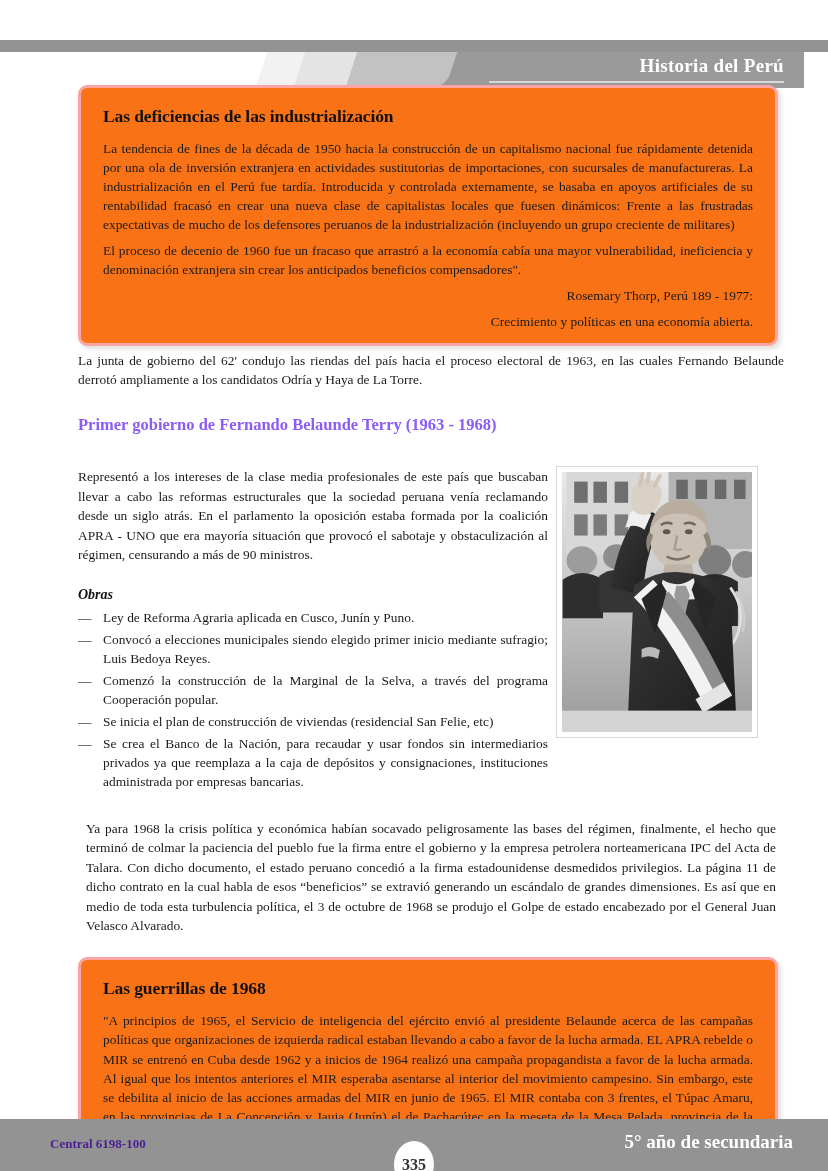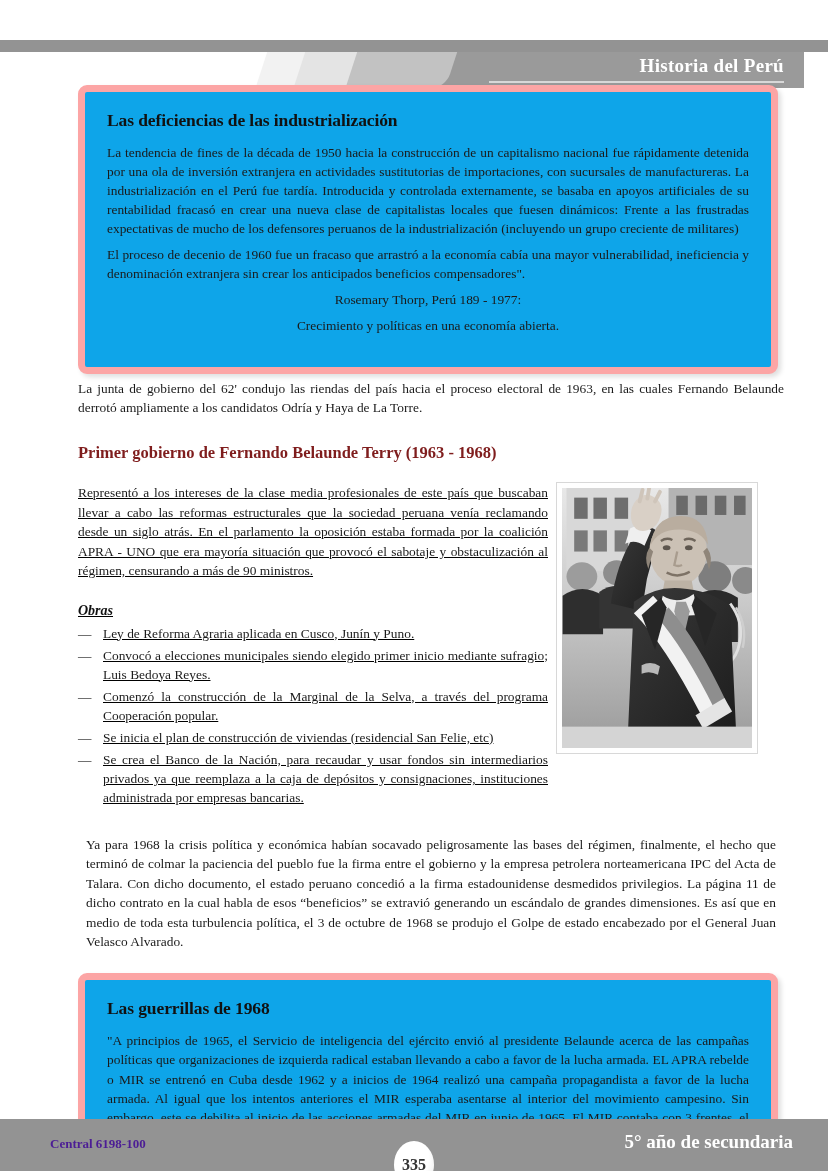--- a/index.html
+++ b/index.html
@@ -72,58 +72,58 @@
   
   .content {
     position: absolute;
     top: 52px; left: 0;
     width: 828px;
   }
 
   .callout {
     position: relative;
     margin: 0 50px 0 78px;
-    background: #0ea5e9;
-    border: 7px solid #fca5a5;
+    background: #f97316;
+    border: 3px solid #fca5a5;
     border-radius: 9px;
-    padding: 18px 22px 32px 22px;
+    padding: 18px 22px 12px 22px;
     box-shadow: 3px 3px 5px rgba(0,0,0,0.13);
   }
   .callout-title {
     font-family: "Liberation Serif", "DejaVu Serif", serif;
     font-weight: bold;
     font-size: 17.5px;
     color: #111111;
     margin: 0 0 12px 0;
     letter-spacing: -0.1px;
   }
   .callout p {
     margin: 0 0 7px 0;
     font-size: 13.4px;
     line-height: 1.42;
     color: #1a1a1a;
     text-align: justify;
   }
   .callout p:last-child { margin-bottom: 0; }
-  .callout p.noj { text-align: center; }
+  .callout p.noj { text-align: right; }
 
   .body-p {
     margin: 0 44px 0 78px;
     font-size: 13.4px;
     line-height: 1.42;
     color: #1a1a1a;
     text-align: justify;
   }
 
   .sec-title {
     margin: 0 44px 0 78px;
     font-family: "Liberation Serif", "DejaVu Serif", serif;
     font-weight: bold;
     font-size: 16.5px;
-    color: #7f1d1d;
+    color: #8b5cf6;
   }
 
   .sub-title {
     font-family: "Liberation Serif", "DejaVu Serif", serif;
     font-weight: bold;
     font-style: italic;
     font-size: 14px;
     color: #111111;
     margin: 0 0 5px 0;
   }
@@ -248,21 +248,21 @@
       <p>La tendencia de fines de la década de 1950 hacia la construcción de un capitalismo nacional fue rápidamente detenida por una ola de inversión extranjera en actividades sustitutorias de importaciones, con sucursales de manufactureras. La industrialización en el Perú fue tardía. Introducida y controlada externamente, se basaba en apoyos artificiales de su rentabilidad fracasó en crear una nueva clase de capitalistas locales que fuesen dinámicos: Frente a las frustradas expectativas de mucho de los defensores peruanos de la industrialización (incluyendo un grupo creciente de militares)</p>
       <p>El proceso de decenio de 1960 fue un fracaso que arrastró a la economía cabía una mayor vulnerabilidad, ineficiencia y denominación extranjera sin crear los anticipados beneficios compensadores".</p>
       <p class="noj">Rosemary Thorp, Perú 189 - 1977:</p>
       <p class="noj">Crecimiento y políticas en una economía abierta.</p>
     </div>
 
     <p class="body-p" style="margin-top:5px;">La junta de gobierno del 62' condujo las riendas del país hacia el proceso electoral de 1963, en las cuales Fernando Belaunde derrotó ampliamente a los candidatos Odría y Haya de La Torre.</p>
 
     <h2 class="sec-title" style="margin-top:26px;">Primer gobierno de Fernando Belaunde Terry (1963 - 1968)</h2>
 
-    <div class="split" style="margin-top:20px;text-decoration:underline;">
+    <div class="split" style="margin-top:32px;">
 
       <div class="photo">
         <svg viewBox="0 0 200 270" preserveAspectRatio="xMidYMid slice">
           <defs>
             <linearGradient id="bgGrad" x1="0" y1="0" x2="0" y2="1">
               <stop offset="0%" stop-color="#e8e8e8"></stop>
               <stop offset="45%" stop-color="#c9c9c9"></stop>
               <stop offset="100%" stop-color="#9a9a9a"></stop>
             </linearGradient>
             <linearGradient id="suitGrad" x1="0" y1="0" x2="1" y2="1">

